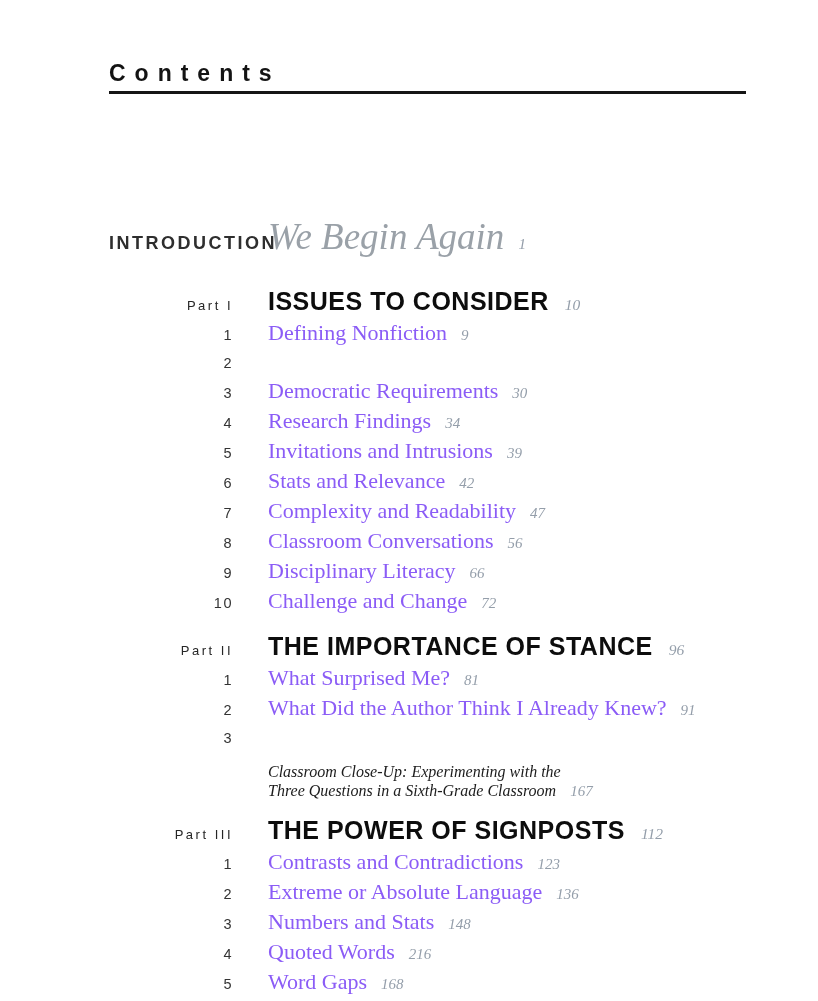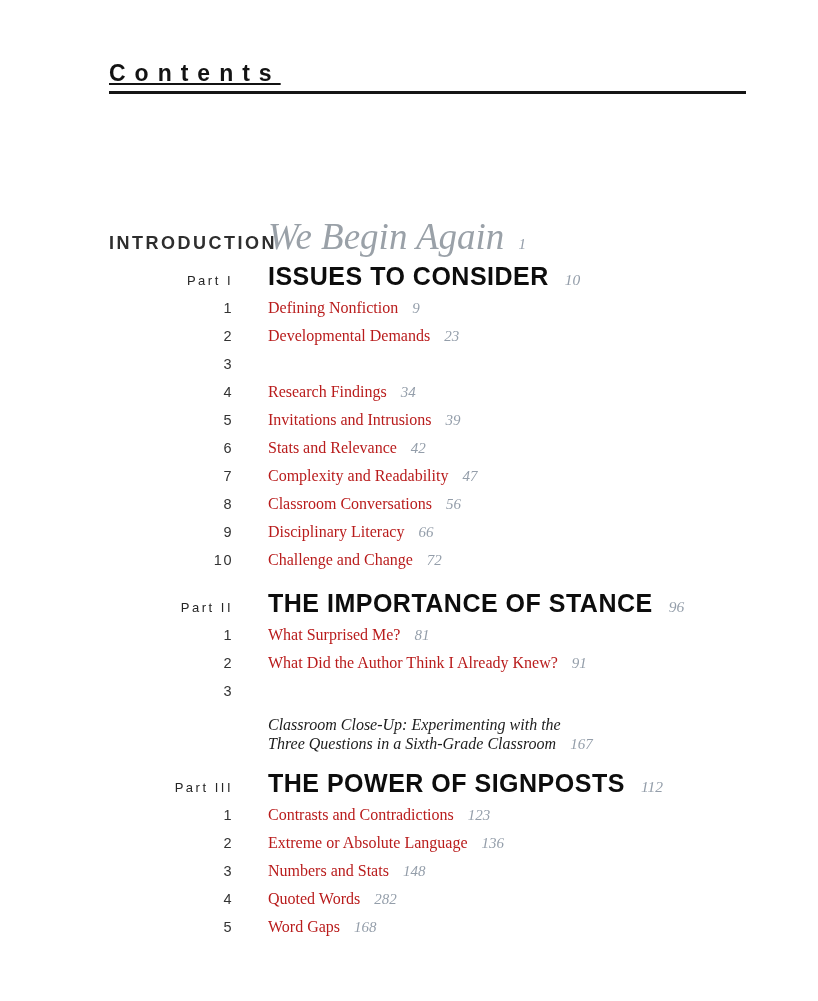--- a/index.html
+++ b/index.html
@@ -5,55 +5,55 @@
   * { margin:0; padding:0; box-sizing:border-box; }
   html,body { background:#ffffff; }
   .page {
     position:relative; width:818px; height:1001px; background:#ffffff;
     font-family:"Liberation Serif", serif; color:#1c1c1c; overflow:hidden;
   }
   
   .header { position:absolute; left:109px; top:61px; width:637px; }
   .page-title {
     font-family:"Liberation Sans", sans-serif; font-weight:700;
-    font-size:23px; line-height:24px; letter-spacing:9px; color:#131313;text-decoration:underline;
+    font-size:23px; line-height:24px; letter-spacing:9px; color:#131313;
   }
   .title-rule { height:3px; background:#151515; margin-top:6px; }
   
   .toc { position:absolute; left:109px; top:218px; width:645px; }
   .row { display:flex; align-items:baseline; }
   .col-label { flex:0 0 124px; width:124px; text-align:right; }
   .col-content { margin-left:35px; }
   
   .intro-row { line-height:38px; }
   .intro-label {
     font-family:"Liberation Sans", sans-serif; font-size:18px;
     font-weight:700; letter-spacing:2.5px; color:#2e2e2e;
   }
   .intro-title { font-size:37px; font-style:italic; color:#9aa1a8; }
   .intro-page { font-size:16px; margin-left:22px; }
   
   .part-row { line-height:26px; margin-top:16px; }
-  .part-row.first { margin-top:0; }
+  .part-row.first { margin-top:25px; }
   .part-label {
     font-family:"Liberation Sans", sans-serif; font-size:13px;
     letter-spacing:2.5px; color:#262626;
   }
   .part-heading {
     font-family:"Liberation Sans", sans-serif; font-weight:700;
     font-size:25px; letter-spacing:0.5px; color:#0d0d0d;
   }
   
   .ch-row { line-height:28px; }
   .ch-row.multiline { line-height:19.5px; padding:5px 0 4px 0; }
   .ch-num {
     font-family:"Liberation Sans", sans-serif; font-size:14.5px;
     color:#333333; letter-spacing:1.5px;
   }
-  .ch-title { font-size:16px; color:#b91c1c; }
+  .ch-title { font-size:22px; color:#8b5cf6; }
   .pagenum { font-style:italic; color:#949eaa; font-size:15px; margin-left:14px; }
   .part-page { font-size:15.5px; margin-left:16px; }
   
   .note-row { line-height:19px; margin-top:9px; }
   .note-title { font-size:16px; font-style:italic; color:#1c1c1c; }
   
   .folio {
     position:absolute; top:1001px; right:68px;
     font-family:Liberation Sans, sans-serif; font-weight:700;
     font-size:12.5px; color:#131313;
@@ -84,24 +84,24 @@
         <span class="part-heading">ISSUES TO CONSIDER</span><span class="pagenum part-page">10</span>
       </div>
     </div>
 
     <div class="row ch-row">
       <div class="col-label ch-num">1</div>
       <div class="col-content"><span class="ch-title">Defining Nonfiction</span><span class="pagenum">9</span></div>
     </div>
     <div class="row ch-row">
       <div class="col-label ch-num">2</div>
-      <div class="col-content"><span class="ch-title">Developmental Demands</span><span class="pagenum">23</span></div>
     </div>
     <div class="row ch-row">
       <div class="col-label ch-num">3</div>
+      <div class="col-content"><span class="ch-title">Democratic Requirements</span><span class="pagenum">30</span></div>
     </div>
     <div class="row ch-row">
       <div class="col-label ch-num">4</div>
       <div class="col-content"><span class="ch-title">Research Findings</span><span class="pagenum">34</span></div>
     </div>
     <div class="row ch-row">
       <div class="col-label ch-num">5</div>
       <div class="col-content"><span class="ch-title">Invitations and Intrusions</span><span class="pagenum">39</span></div>
     </div>
     <div class="row ch-row">
@@ -165,21 +165,21 @@
     <div class="row ch-row">
       <div class="col-label ch-num">2</div>
       <div class="col-content"><span class="ch-title">Extreme or Absolute Language</span><span class="pagenum">136</span></div>
     </div>
     <div class="row ch-row">
       <div class="col-label ch-num">3</div>
       <div class="col-content"><span class="ch-title">Numbers and Stats</span><span class="pagenum">148</span></div>
     </div>
     <div class="row ch-row">
       <div class="col-label ch-num">4</div>
-      <div class="col-content"><span class="ch-title">Quoted Words</span><span class="pagenum">282</span></div>
+      <div class="col-content"><span class="ch-title">Quoted Words</span><span class="pagenum">216</span></div>
     </div>
     <div class="row ch-row">
       <div class="col-label ch-num">5</div>
       <div class="col-content"><span class="ch-title">Word Gaps</span><span class="pagenum">168</span></div>
     </div>
 
   </div>
 
   <div class="folio">vii</div>
 

